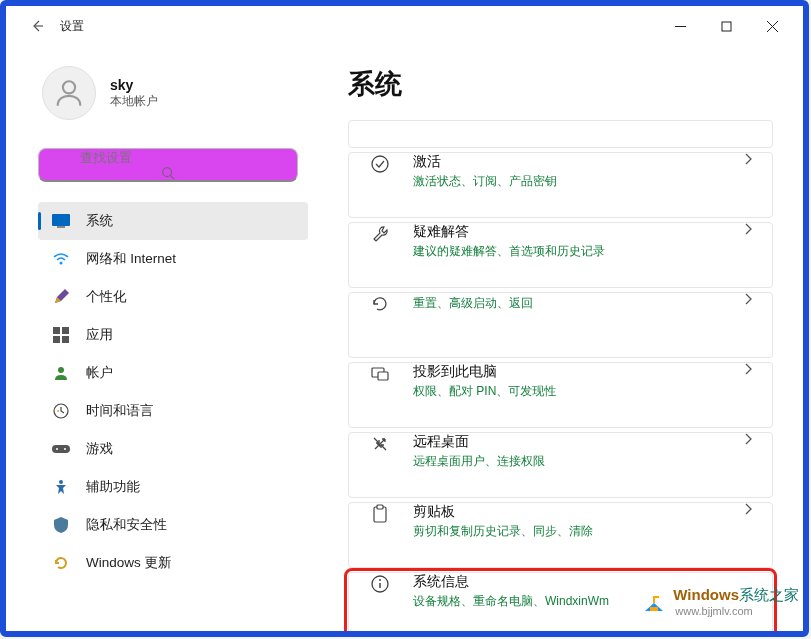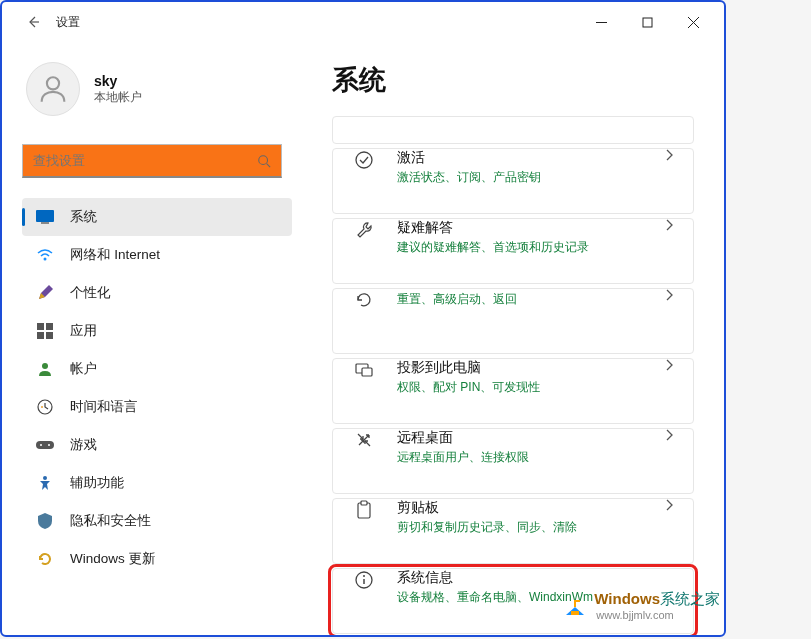--- a/index.html
+++ b/index.html
@@ -1,30 +1,30 @@
 <!DOCTYPE html>
 <html><head>
   <meta charset="utf-8">
   <style>
     * { margin: 0; padding: 0; box-sizing: border-box; font-family: "Microsoft YaHei", "Segoe UI", sans-serif; }
     body { width: 811px; height: 639px; background: #f5f5f5; position: relative; overflow: hidden; }
-    .window { width: 726px; height: 637px; background: #fff; border: 2px solid #1d4ed8; border-radius: 6px; position: relative; }
+    .window { width: 809px; height: 637px; background: #fff; border: 6px solid #1d4ed8; border-radius: 6px; position: relative; }
     .titlebar { height: 40px; display: flex; align-items: center; padding: 0 8px; }
     .back-btn { width: 30px; height: 30px; display: flex; align-items: center; justify-content: center; color: #555; margin-left: 8px; }
     .title { font-size: 12px; color: #222; margin-left: 8px; }
     .win-controls { margin-left: auto; display: flex; }
     .win-btn { width: 46px; height: 32px; display: flex; align-items: center; justify-content: center; }
-    .content { display: flex; height: calc(100% - 40px); }
+    .content { display: flex; height: calc(100% - 40px); margin-left: 12px; }
     .sidebar { width: 300px; padding: 20px 0 0 20px; }
     .profile { display: flex; align-items: center; margin-bottom: 28px; padding-left: 4px; }
     .avatar { width: 54px; height: 54px; border-radius: 50%; background: #f0f0f0; display: flex; align-items: center; justify-content: center; border: 1px solid #e0e0e0; }
     .profile-text { margin-left: 14px; }
     .profile-name { font-size: 14px; font-weight: 600; color: #111; }
     .profile-sub { font-size: 12px; color: #555; }
-    .search-box { width: 260px; height: 34px; border: 1px solid #bbb; border-bottom: 2px solid #888; border-radius: 0; display: flex; align-items: center; padding: 0 10px; background: #f97316; margin-bottom: 20px; }
+    .search-box { width: 260px; height: 34px; border: 1px solid #bbb; border-bottom: 2px solid #888; border-radius: 8px; display: flex; align-items: center; padding: 0 10px; background: #d946ef; margin-bottom: 20px; flex-direction: column; }
     .search-box input { flex: 1; border: none; outline: none; font-size: 13px; color: #333; background: transparent; }
     .nav { list-style: none; }
     .nav-item { display: flex; align-items: center; height: 38px; padding: 0 12px 0 14px; font-size: 13.5px; color: #222; border-radius: 4px; width: 270px; cursor: pointer; }
     .nav-item.selected { background: #eaeaea; position: relative; }
     .nav-item.selected::before { content: ""; position: absolute; left: 0; top: 10px; width: 3px; height: 18px; background: #0067c0; border-radius: 2px; }
     .nav-icon { width: 18px; height: 18px; margin-right: 16px; display: flex; align-items: center; justify-content: center; }
     .main { flex: 1; padding: 20px 30px 0 30px; overflow: hidden; }
     .main-title { font-size: 27px; font-weight: 600; color: #111; margin-bottom: 18px; }
     .card-partial { height: 28px; border: 1px solid #e6e6e6; border-radius: 4px; margin-bottom: 4px; }
     .card { display: flex; align-items: flex-start; height: 66px; border: 1px solid #e6e6e6; border-radius: 4px; padding: 0 20px; margin-bottom: 4px; cursor: pointer; background: #fff; }

